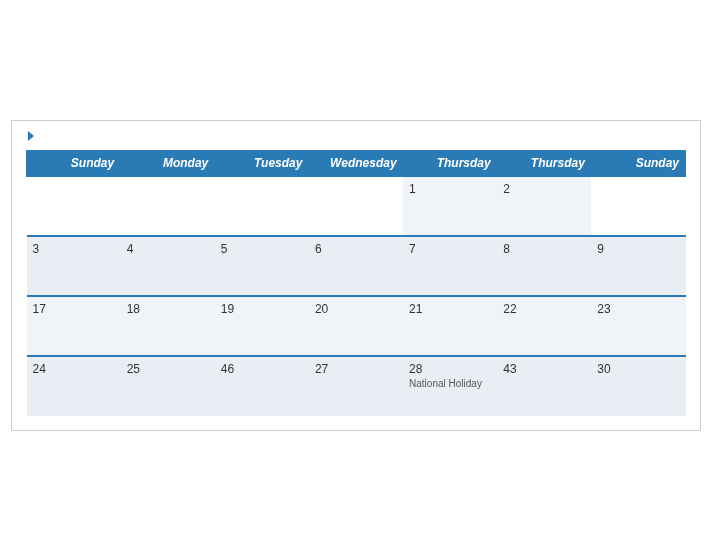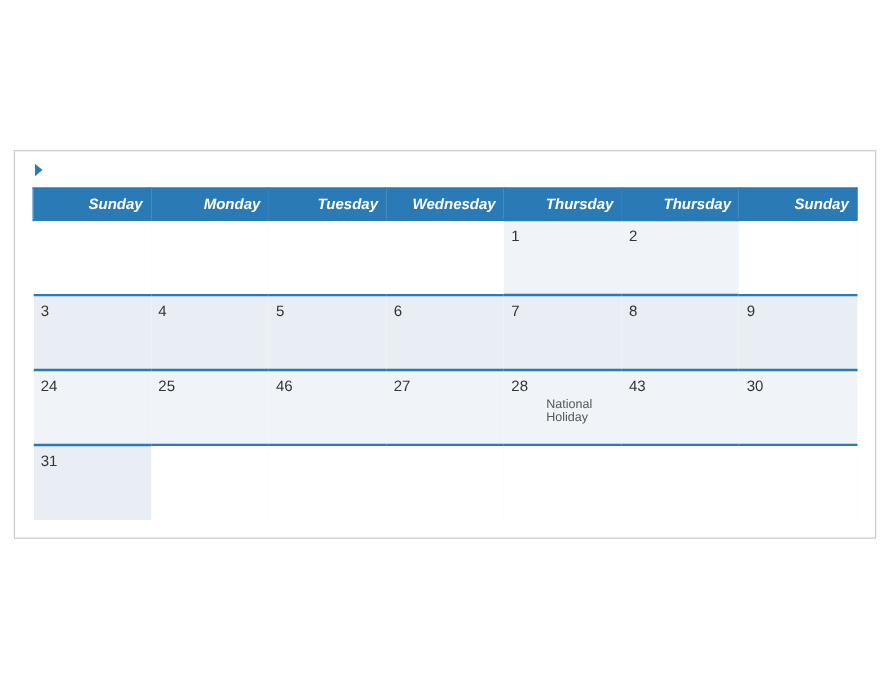--- a/index.html
+++ b/index.html
@@ -100,21 +100,20 @@
     .day-number {
       font-size: 12px;
       color: #333;
       display: block;
     }
     .event-label {
       font-size: 10px;
       color: #555;
       display: block;
       margin-top: 2px;
-      margin-left: 28px;
     }
     .empty-cell {
       background: #fff;
       border-top: 2px solid #2a7ab5;
     }
     .calendar-grid tbody tr td.empty-cell {
       background: #fff;
     }
   </style>
 </head>
@@ -177,20 +176,43 @@
           </td>
           <td>
             <span class="day-number">8</span>
           </td>
           <td>
             <span class="day-number">9</span>
           </td>
         </tr>
         <tr>
           <td>
+            <span class="day-number">17</span>
+          </td>
+          <td>
+            <span class="day-number">18</span>
+          </td>
+          <td>
+            <span class="day-number">19</span>
+          </td>
+          <td>
+            <span class="day-number">20</span>
+          </td>
+          <td>
+            <span class="day-number">21</span>
+          </td>
+          <td>
+            <span class="day-number">22</span>
+          </td>
+          <td>
+            <span class="day-number">23</span>
+          </td>
+        </tr>
+        <tr>
+          <td>
             <span class="day-number">24</span>
           </td>
           <td>
             <span class="day-number">25</span>
           </td>
           <td>
             <span class="day-number">46</span>
           </td>
           <td>
             <span class="day-number">27</span>
@@ -198,27 +220,16 @@
           <td>
             <span class="day-number">28</span>
             <span class="event-label">National Holiday</span>
           </td>
           <td>
             <span class="day-number">43</span>
           </td>
           <td>
             <span class="day-number">30</span>
           </td>
-        </tr>
-        <tr>
-          <td>
-            <span class="day-number">31</span>
-          </td>
-          <td class="empty-cell" style="background: rgb(255, 255, 255);"></td>
-          <td class="empty-cell" style="background: rgb(255, 255, 255);"></td>
-          <td class="empty-cell" style="background: rgb(255, 255, 255);"></td>
-          <td class="empty-cell" style="background: rgb(255, 255, 255);"></td>
-          <td class="empty-cell" style="background: rgb(255, 255, 255);"></td>
-          <td class="empty-cell" style="background: rgb(255, 255, 255);"></td>
         </tr>
       </tbody>
   </table>
 </div>
 
 </body></html>

